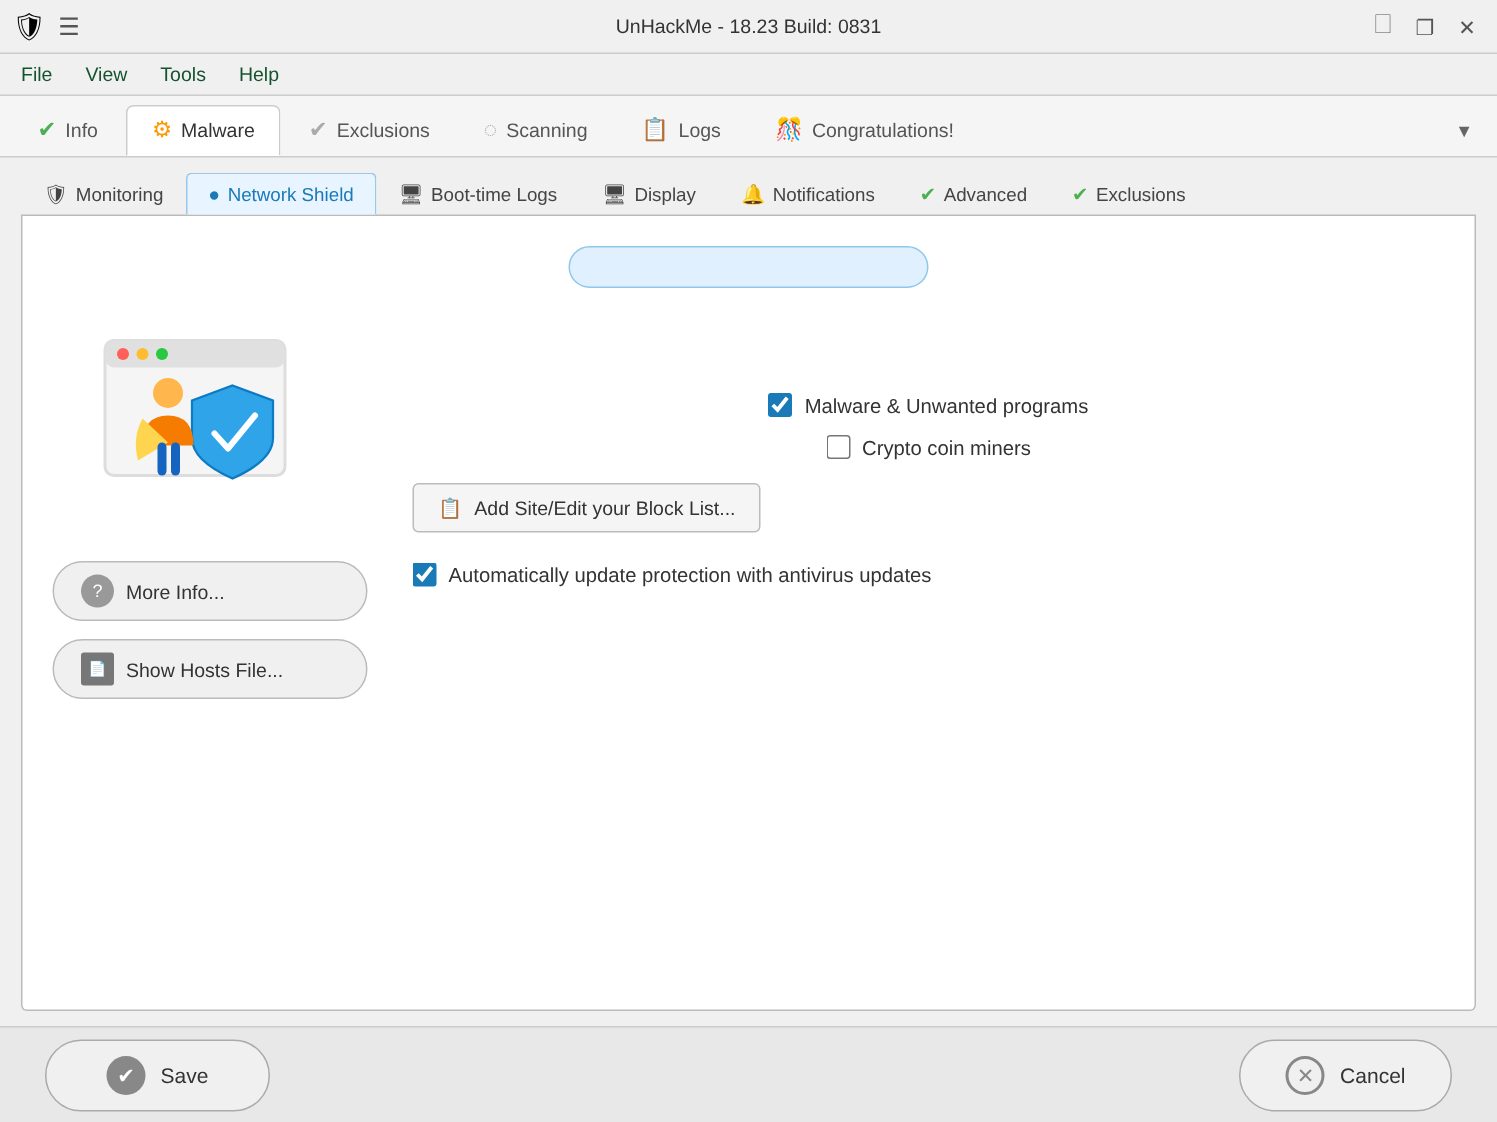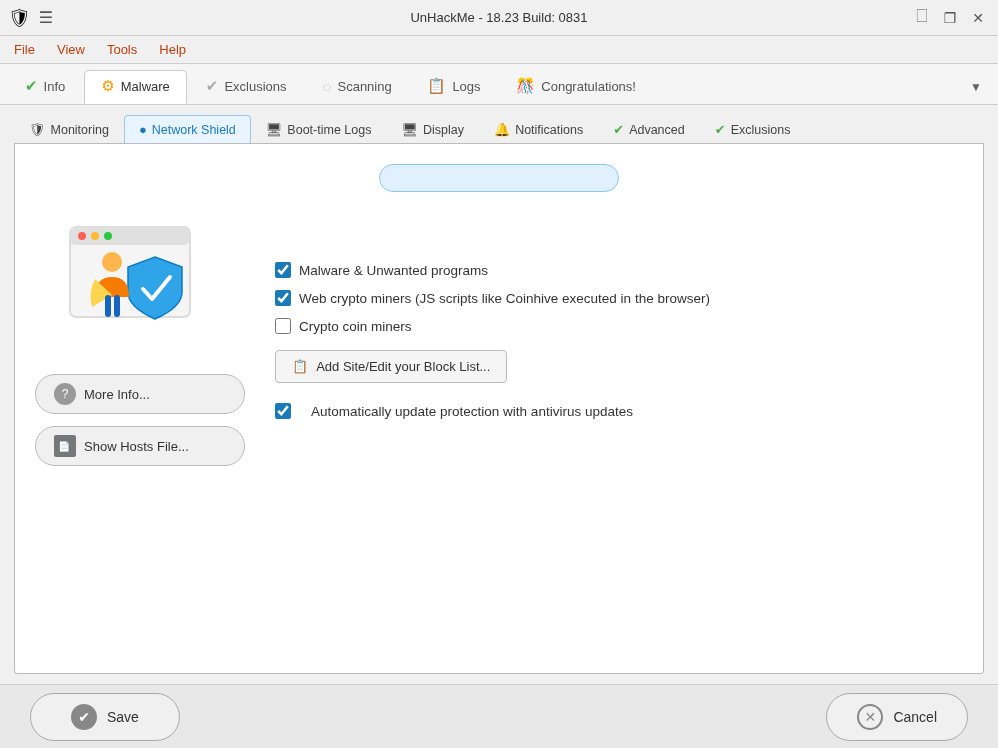--- a/index.html
+++ b/index.html
@@ -54,21 +54,21 @@
       height: 28px;
       display: flex;
       align-items: center;
       padding: 0 4px;
       border-bottom: 1px solid #ccc;
       gap: 2px;
     }
     .menu-item {
       padding: 2px 10px;
       font-size: 13px;
-      color: #c2410c;
+      color: #14532d;
       cursor: pointer;
       border-radius: 3px;
     }
     
     .main-tabs {
       background: #f5f5f5;
       display: flex;
       align-items: flex-end;
       padding: 6px 8px 0 8px;
       border-bottom: 1px solid #ccc;
@@ -198,20 +198,21 @@
       border-radius: 14px;
       border: 1px solid #90c8e8;
     }
     
     .checkbox-item {
       display: flex;
       align-items: center;
       gap: 8px;
       font-size: 13.5px;
       color: #333;
+      justify-content: center;
     }
     .checkbox-item input[type="checkbox"] {
       width: 16px;
       height: 16px;
       accent-color: #1a7ab8;
       cursor: pointer;
     }
     .checkbox-item label { cursor: pointer; }
     
     .block-list-btn {
@@ -247,21 +248,21 @@
       background: #999;
       border-radius: 50%;
       display: flex; align-items: center; justify-content: center;
       color: white;
       font-size: 12px;
     }
     
     .auto-update-row {
       display: flex;
       align-items: center;
-      gap: 20px;
+      gap: 8px;
       font-size: 13.5px;
       color: #333;
       margin-top: 8px;
     }
     
     .bottom-bar {
       background: #e8e8e8;
       border-top: 1px solid #ccc;
       height: 64px;
       display: flex;
@@ -443,24 +444,20 @@
         </button>
       </div>
 
       <div class="shield-right">
 
         <div class="checkbox-item">
           <input type="checkbox" id="cb-malware" checked="" style="">
           <label for="cb-malware">Malware &amp; Unwanted programs</label>
         </div>
 
-        <div class="checkbox-item">
-          <input type="checkbox" id="cb-webcrypto" checked="" style="">
-          <label for="cb-webcrypto">Web crypto miners (JS scripts like Coinhive executed in the browser)</label>
-        </div>
 
         <div class="checkbox-item">
           <input type="checkbox" id="cb-cryptocoin" style="">
           <label for="cb-cryptocoin">Crypto coin miners</label>
         </div>
 
         <button class="block-list-btn">
           <span style="color:#aaa;">📋</span>
           <span>Add Site/Edit your Block List...</span>
         </button>

